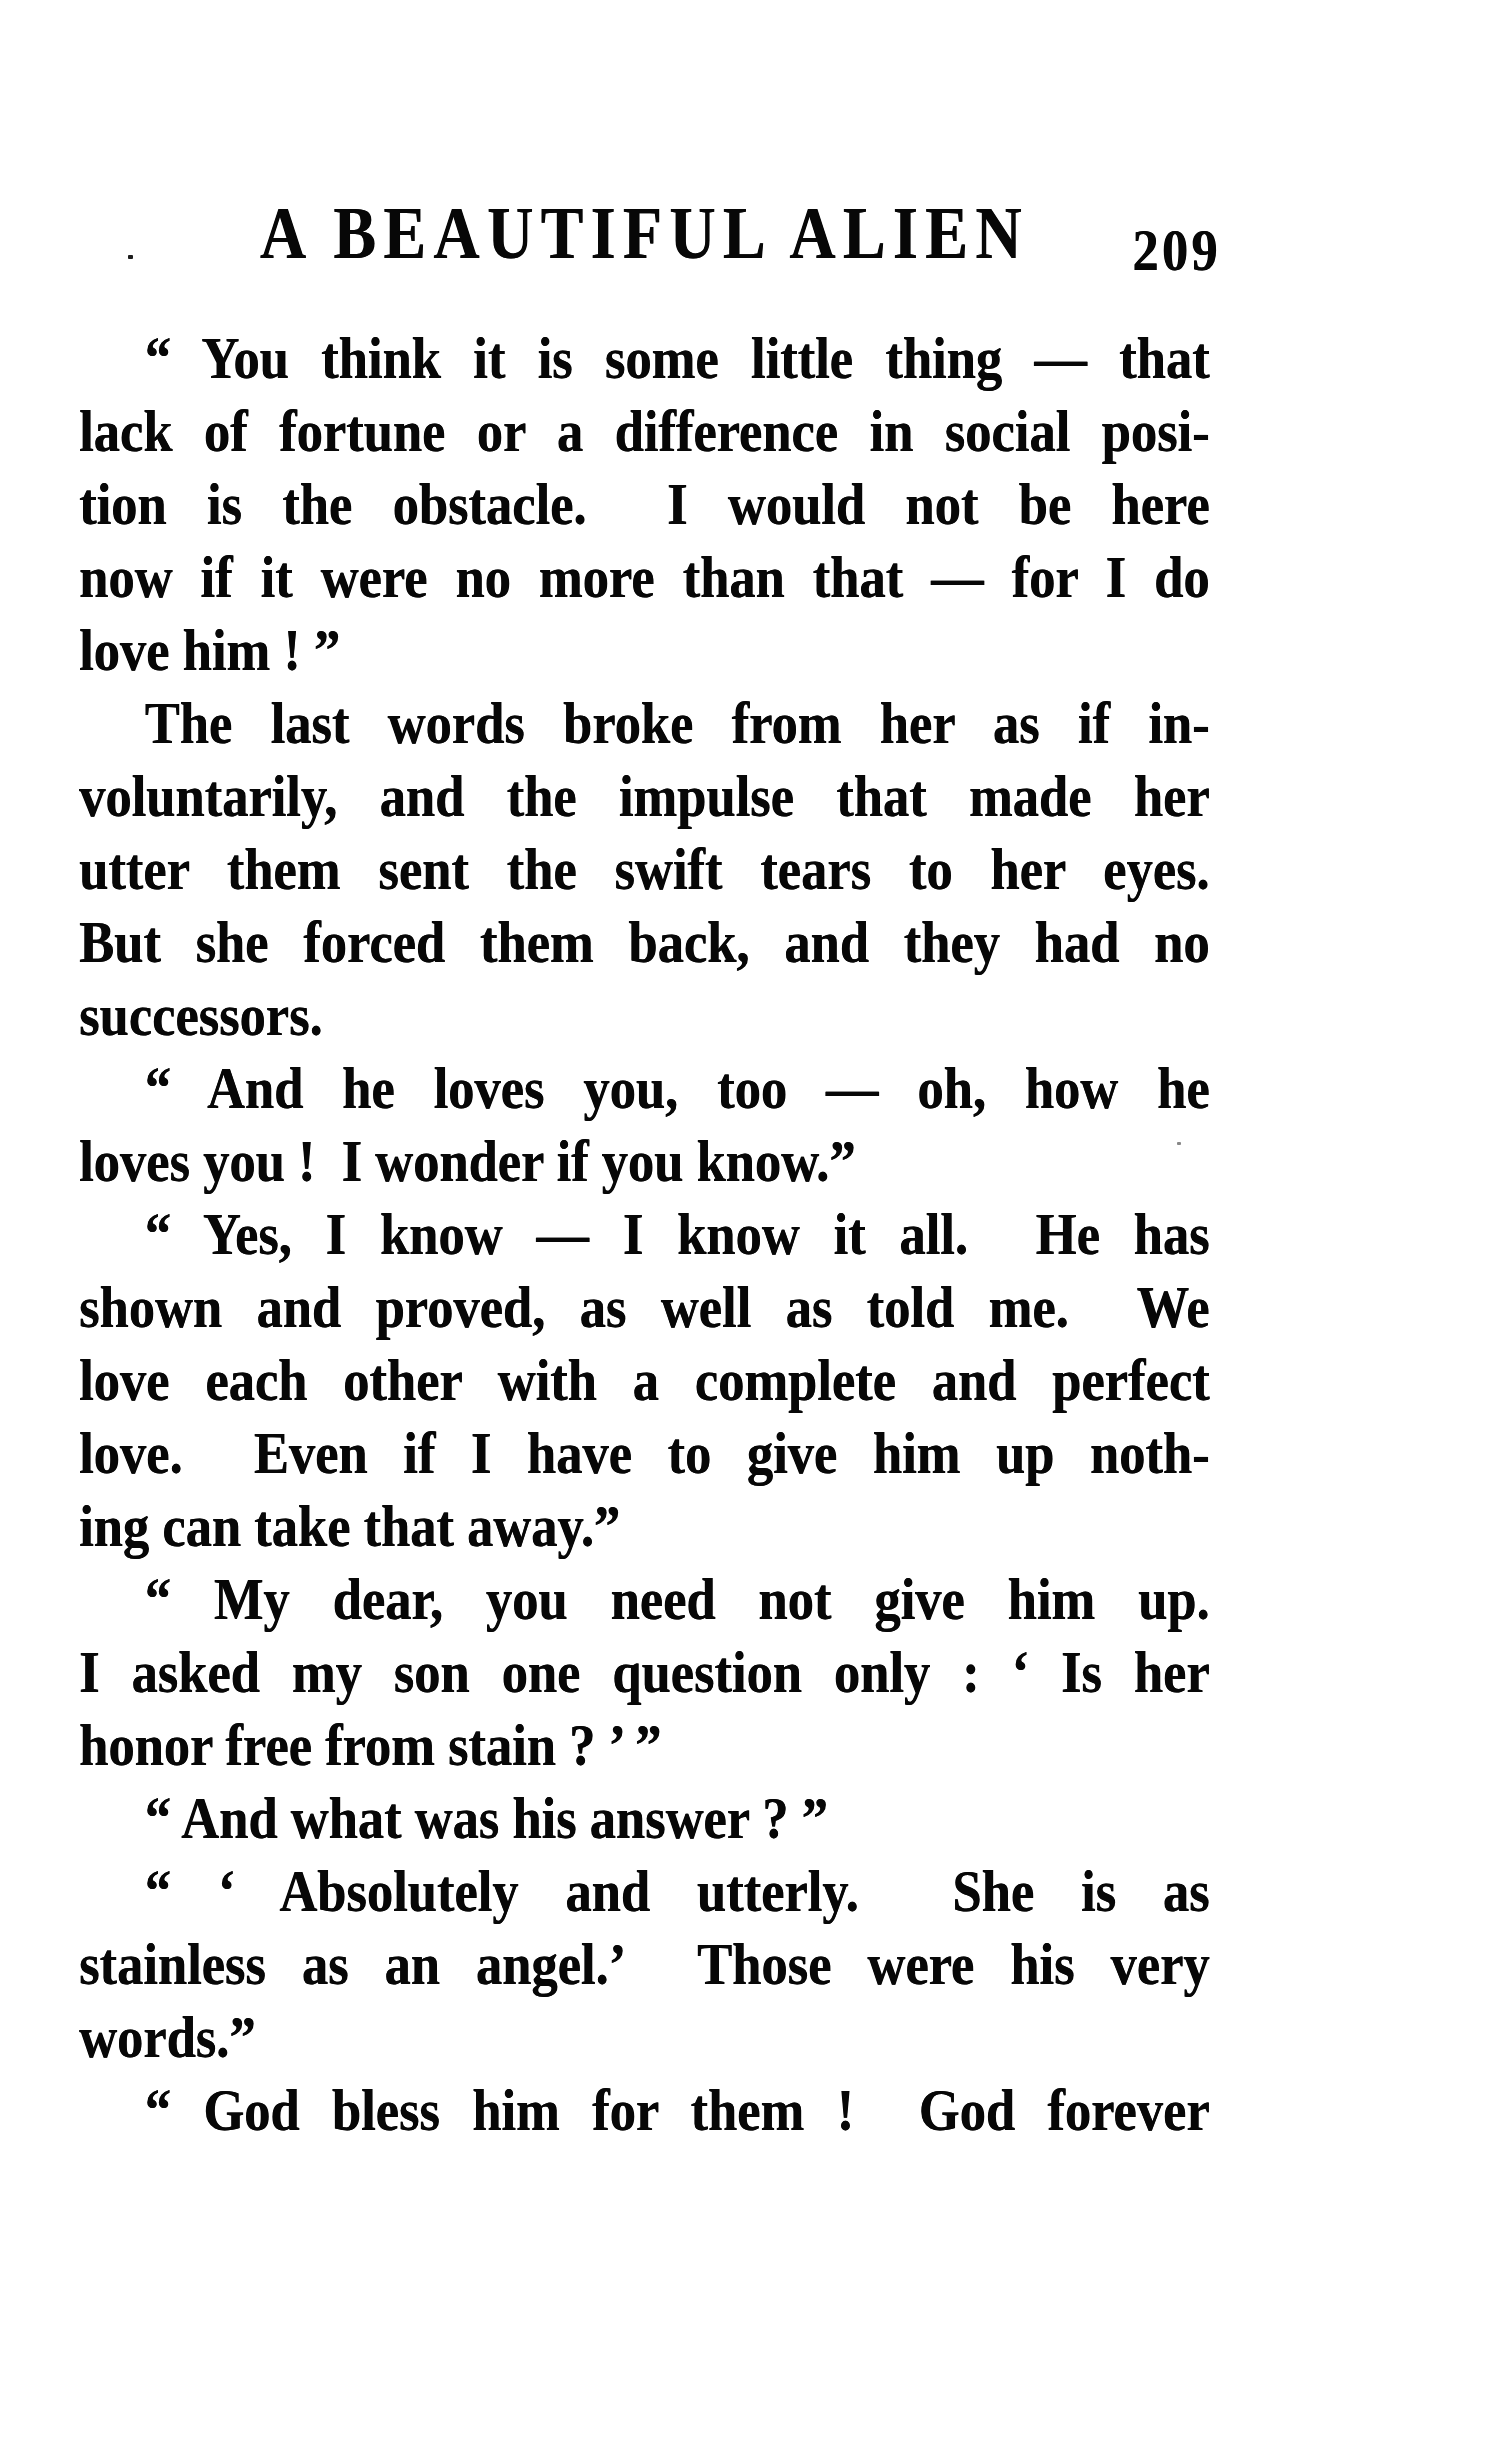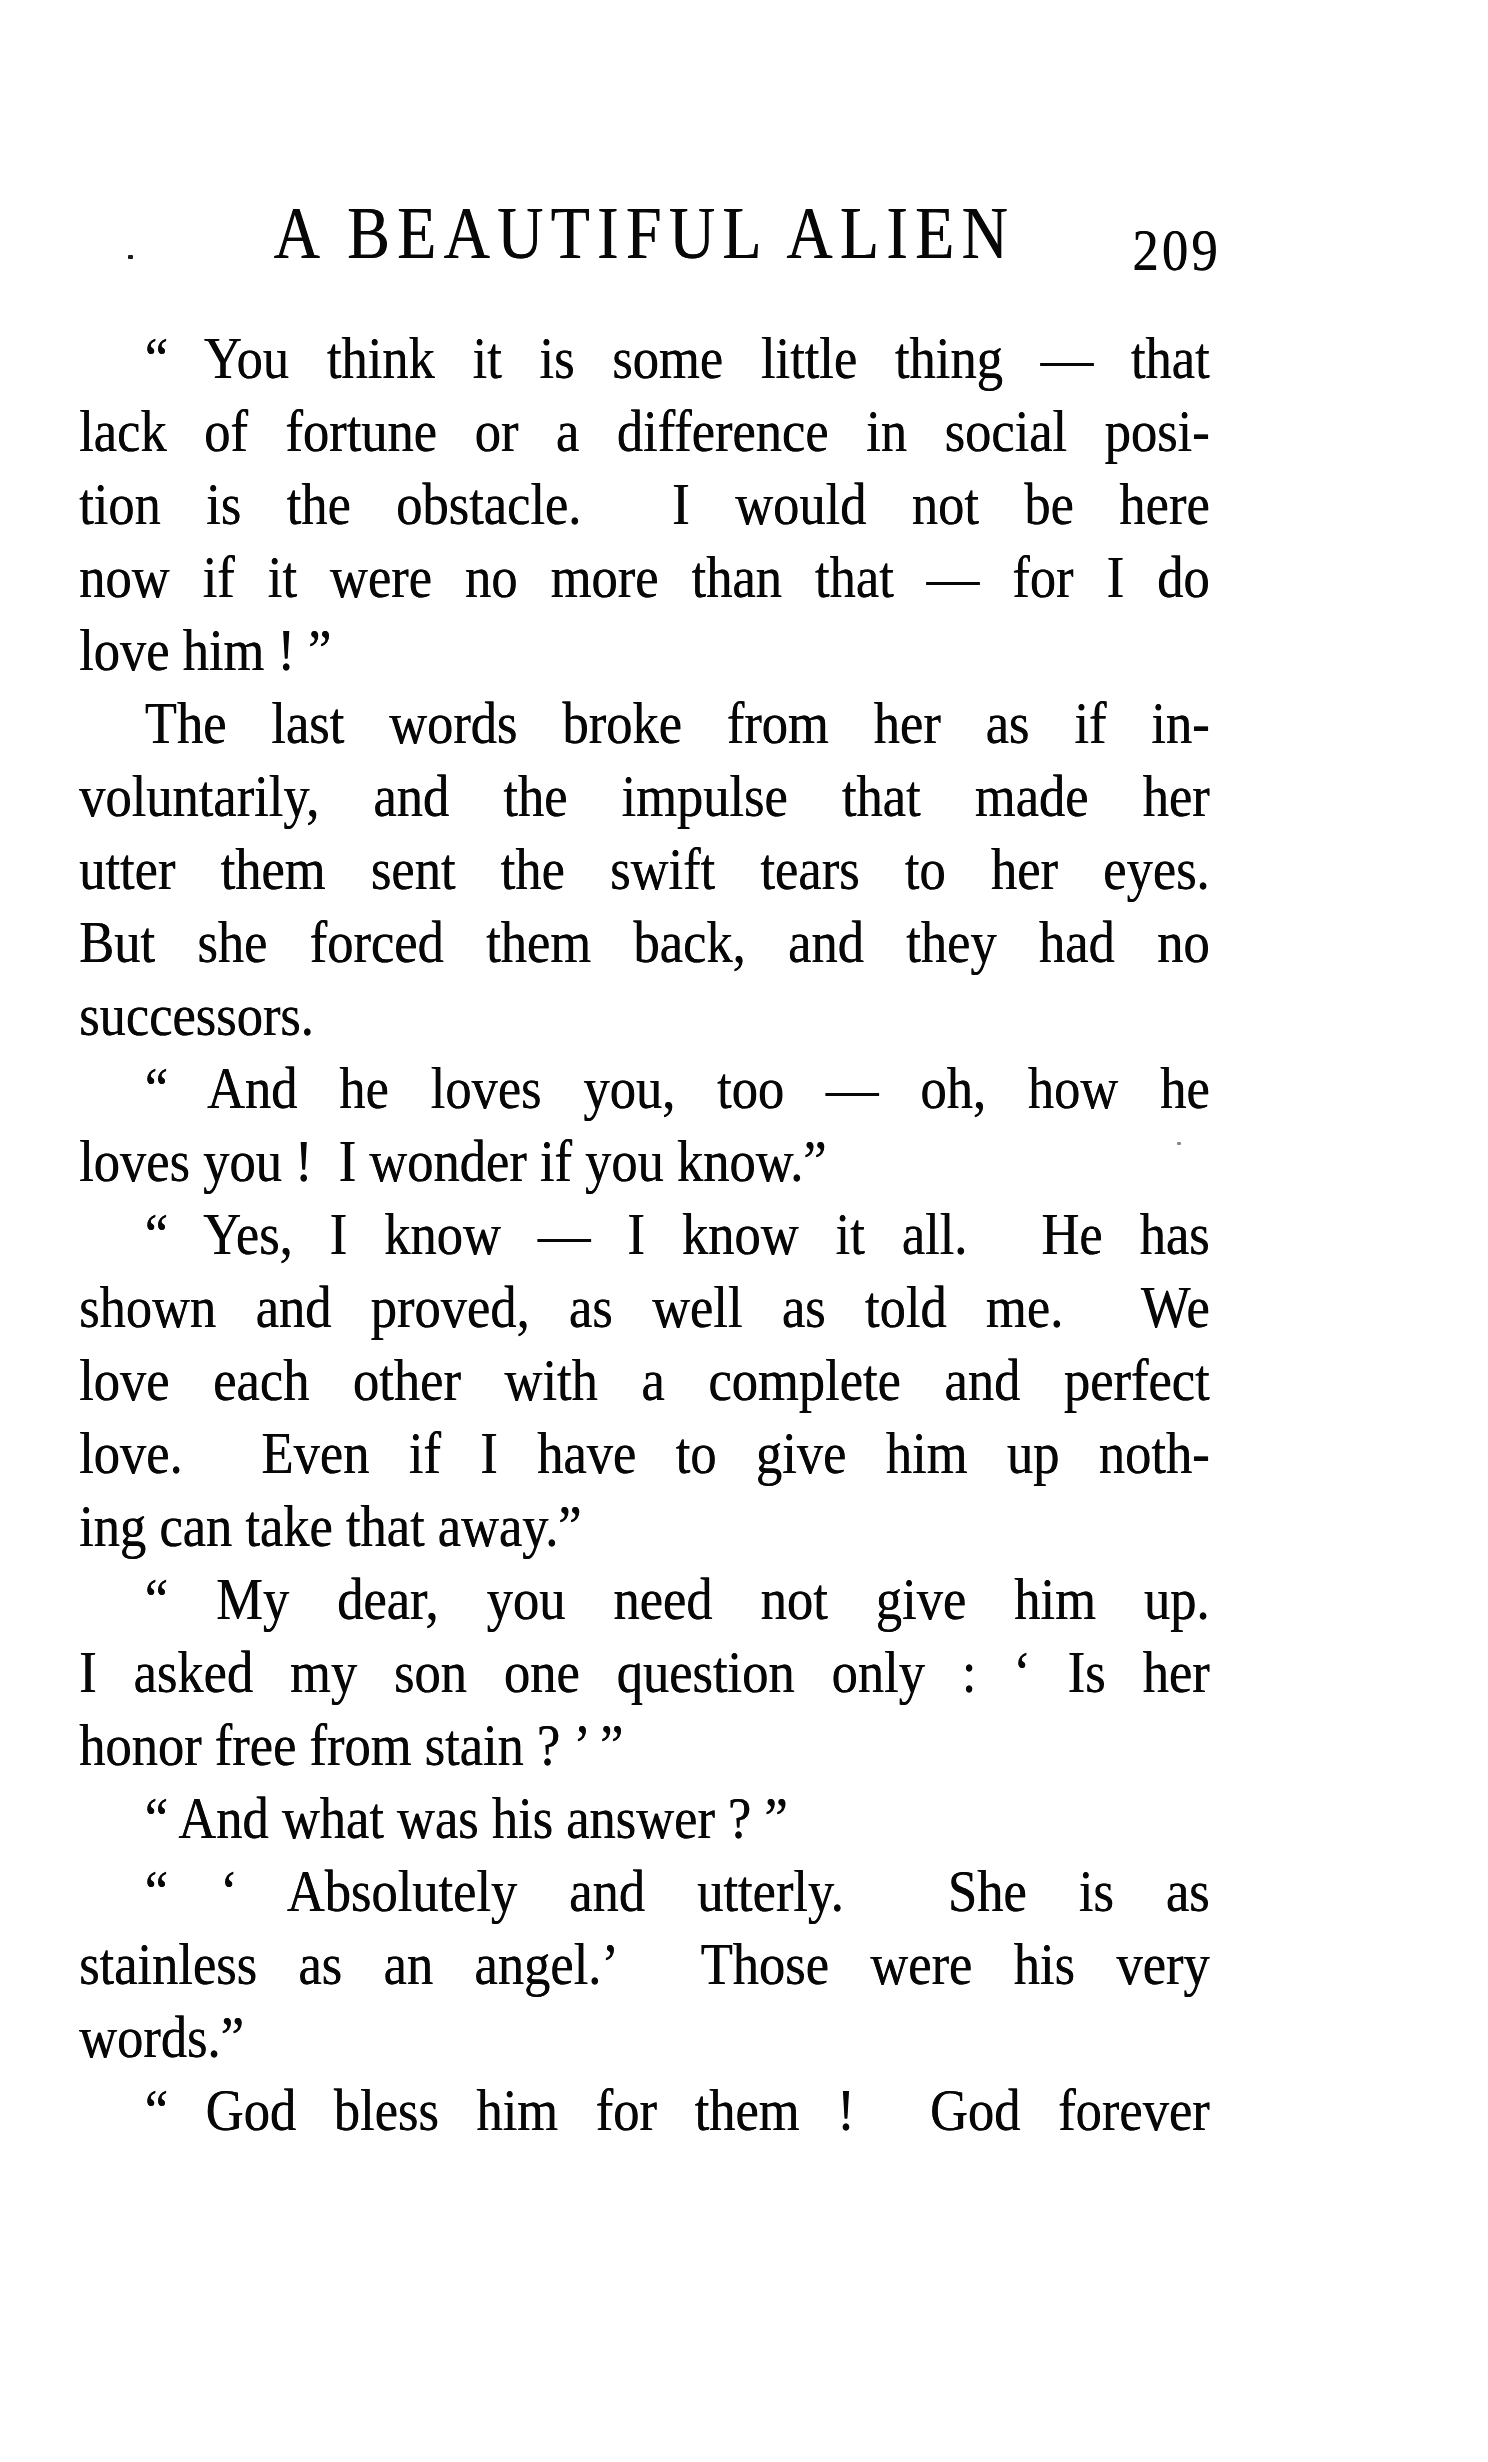--- a/index.html
+++ b/index.html
@@ -3,20 +3,21 @@
 <meta charset="utf-8">
 <style>
   html,body{margin:0;padding:0;background:#ffffff;}
   .page{
     position:relative;
     width:1252px;height:2462px;
     background:#ffffff;
     overflow:hidden;
     font-family:"Liberation Serif","DejaVu Serif",serif;
     color:#070707;
+    font-weight:bold;
   }
   
   .content{
     position:absolute;left:79px;top:0;
     width:1292px;
     transform:scaleX(0.875);
     transform-origin:0 0;
   }
   .header-title{
     position:absolute;top:197px;left:0;width:100%;

